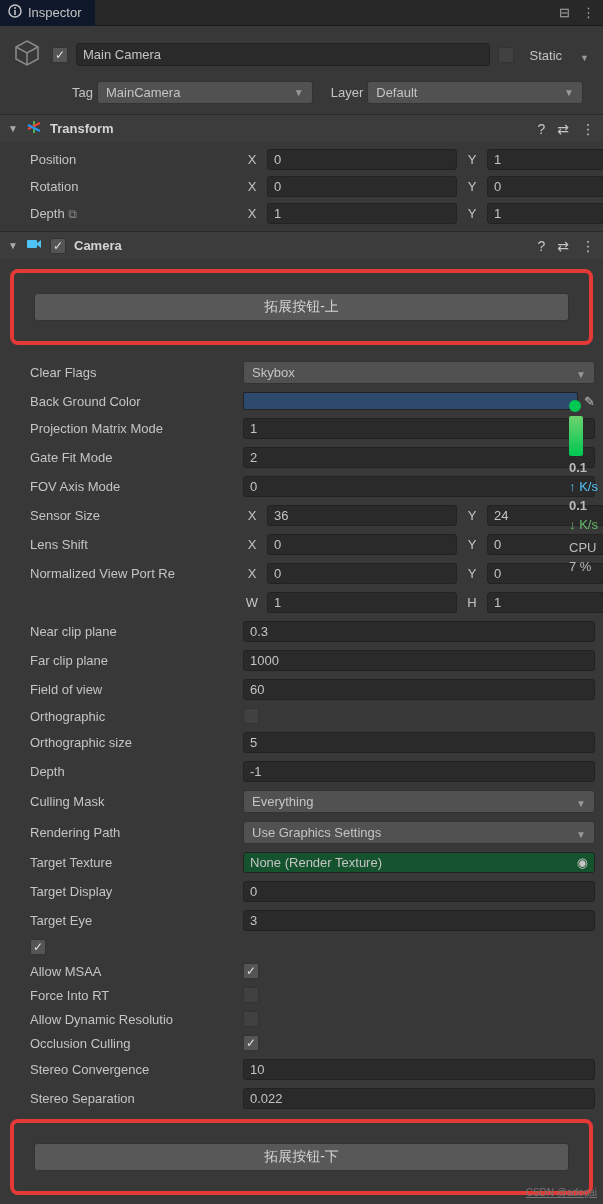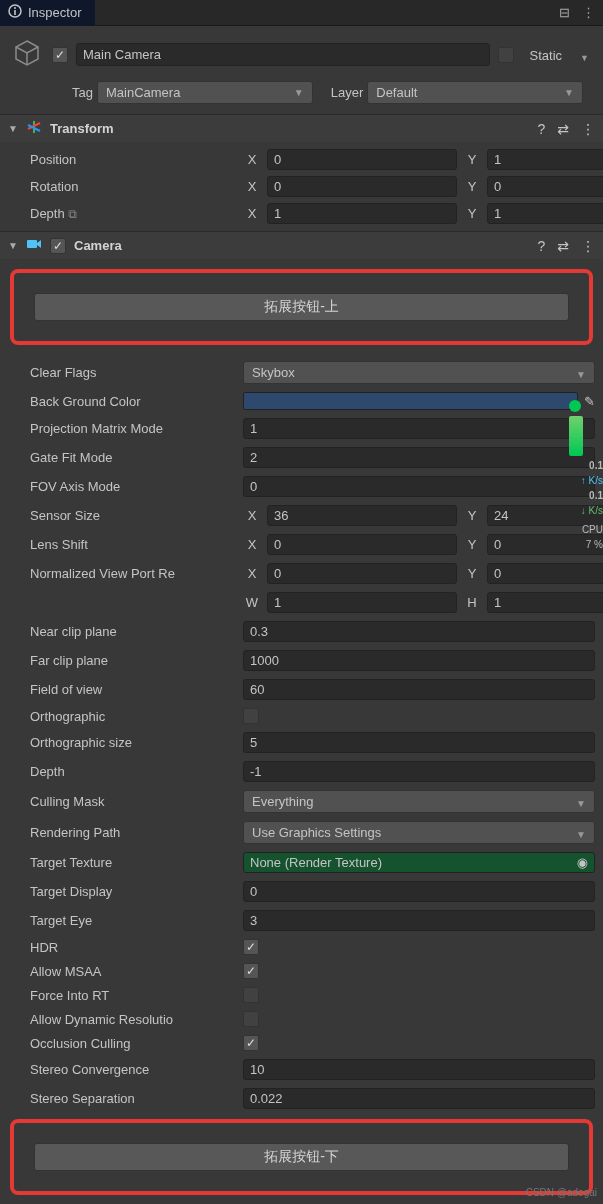--- a/index.html
+++ b/index.html
@@ -33,25 +33,25 @@
 .camera-body { padding: 6px 4px; }
 .red-highlight { border: 4px solid #e53935; border-radius: 8px; margin: 4px 6px; padding: 20px; }
 .big-button { background: #585858; color: #d4d4d4; border: 1px solid #333; border-radius: 3px; text-align: center; padding: 4px; cursor: pointer; font-size: 14px; }
 .cam-props { padding: 2px 8px 2px 30px; }
 .cam-row { display: flex; align-items: center; min-height: 20px; padding: 4px 0; }
 .cam-label { width: 213px; color: #c4c4c4; overflow: hidden; white-space: nowrap; flex-shrink: 0; }
 .color-swatch { flex: 1; height: 18px; background: #2d4a6e; border: 1px solid #222; border-radius: 2px; }
 .eyedrop { color: #c4c4c4; margin-left: 6px; cursor: pointer; }
 .dd-full { flex: 1; align-items: flex-end; }
 .obj-field { flex: 1; background: #14532d; border: 1px solid #222; border-radius: 3px; padding: 2px 6px; display: flex; align-items: center; justify-content: space-between; }
-.side-stats { position: absolute; right: 0; top: 396px; width: 34px; font-size: 10px; color: #bbb; text-align: right; }
+.side-stats { position: absolute; right: 0; top: 396px; width: 34px; font-size: 13px; color: #bbb; text-align: left; }
 .side-stats > div { margin: 4px 0; }
 .green-dot { width: 12px; height: 12px; background: #00c853; border-radius: 50%; margin: 4px auto; }
 .green-bar { width: 14px; height: 40px; background: linear-gradient(#6ed16e, #00c853); border-radius: 2px; margin: 4px auto; }
-.watermark { position: absolute; right: 6px; bottom: 6px; font-size: 10px; color: #777; }
+.watermark { position: absolute; right: 6px; bottom: 6px; font-size: 10px; color: #777; text-decoration: underline; }
 </style>
 </head>
 <body>
 
 <div class="tab-bar">
   <div class="tab">
     <span>
       <svg width="14" height="14" viewBox="0 0 14 14">
           <circle cx="7" cy="7" r="6" fill="none" stroke="#c4c4c4" stroke-width="1.5"></circle>
           <circle cx="7" cy="4" r="1" fill="#c4c4c4"></circle>
@@ -279,21 +279,20 @@
     </div>
   <div class="cam-row">
       <span class="cam-label">Target Display</span>
       <input class="full-input" value="0" style="">
     </div>
   <div class="cam-row">
       <span class="cam-label">Target Eye</span>
       <input class="full-input" value="3" style="">
     </div>
   <div class="cam-row">
-      <span class="cam-label">HDR</span>
       <span class="checkbox">✓</span>
     </div>
   <div class="cam-row">
       <span class="cam-label">Allow MSAA</span>
       <span class="checkbox">✓</span>
     </div>
   <div class="cam-row">
       <span class="cam-label">Force Into RT</span>
       <span class="checkbox" style="background:#414141"></span>
     </div>

